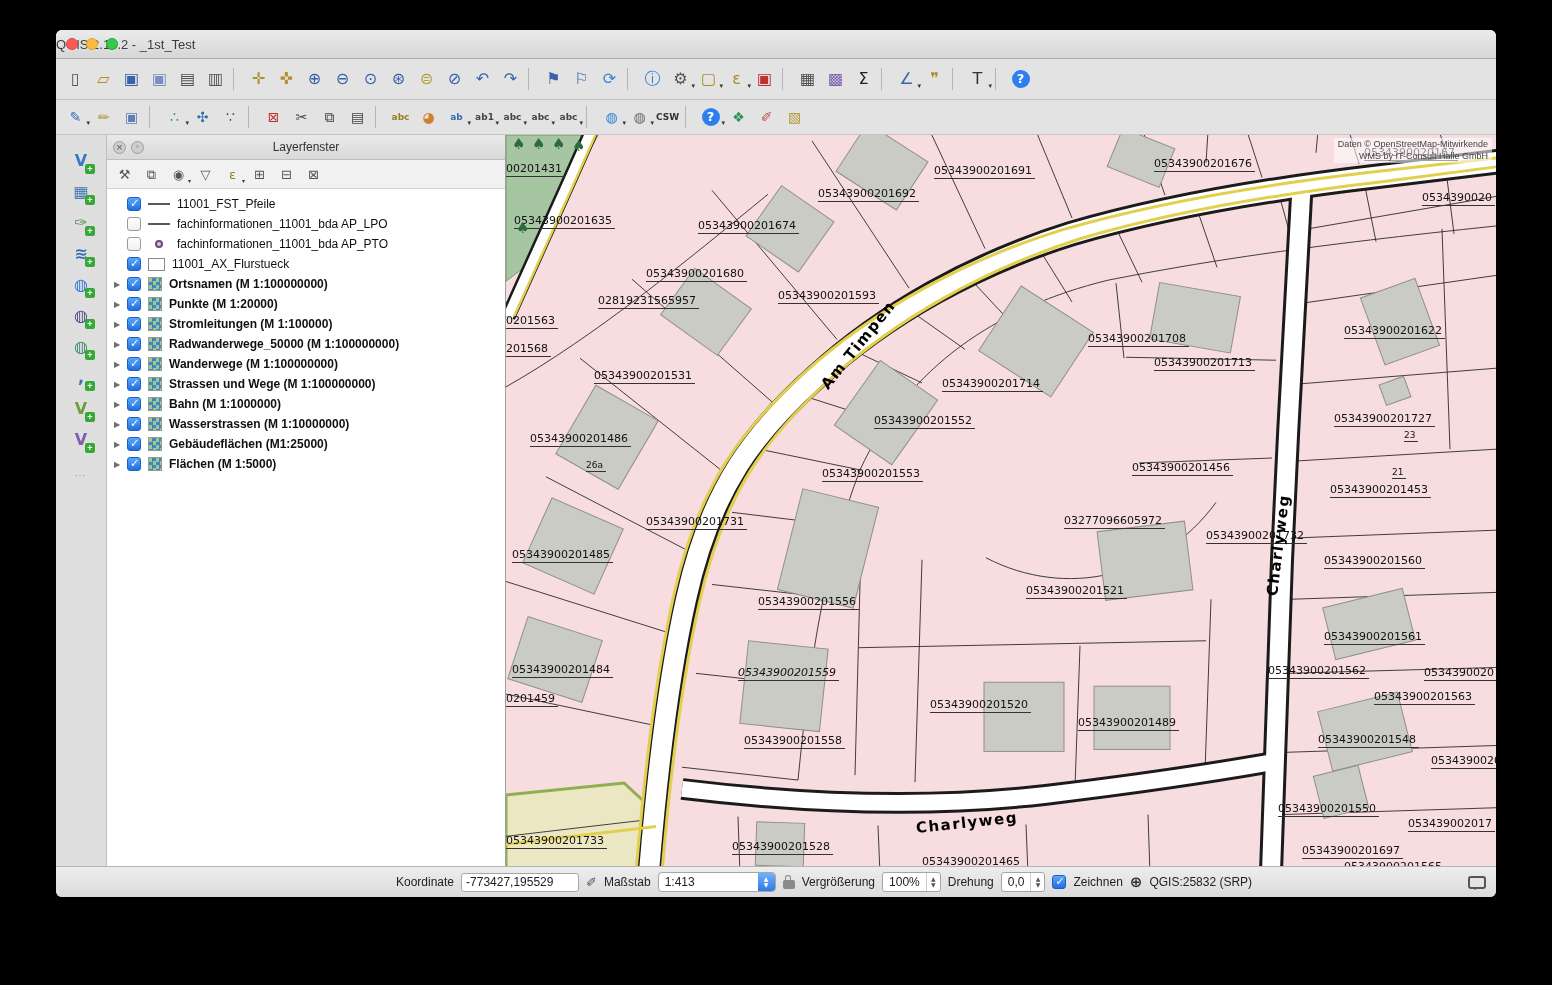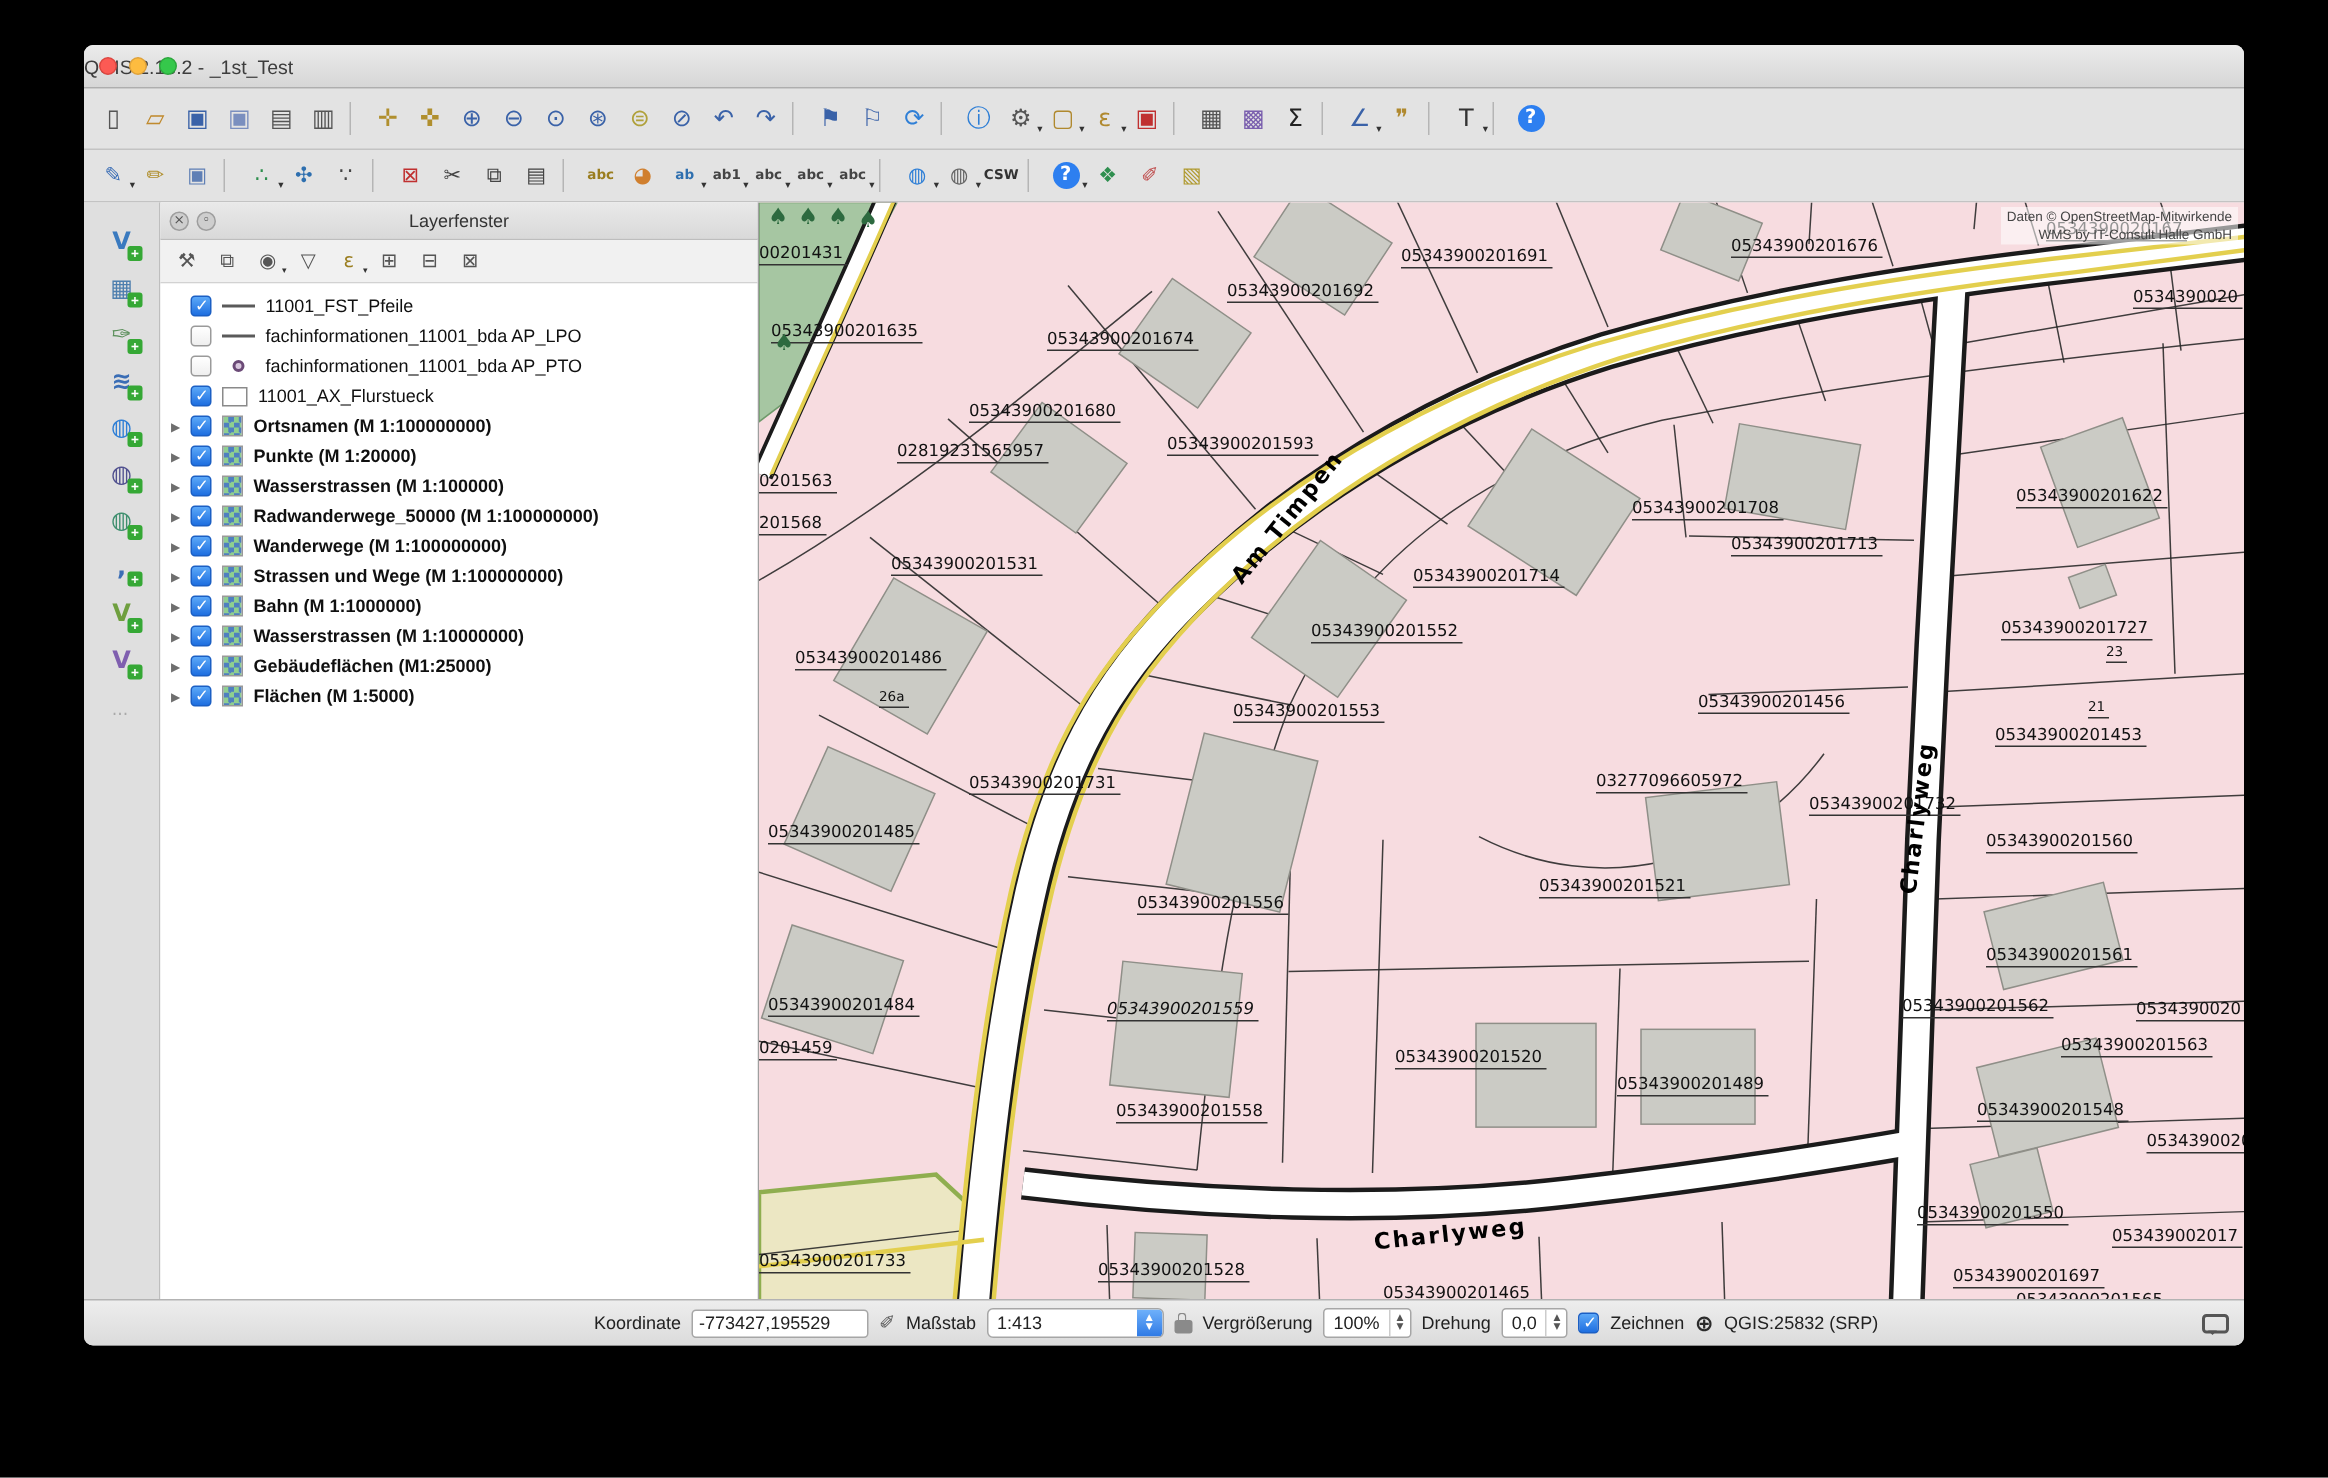--- a/index.html
+++ b/index.html
@@ -474,21 +474,21 @@
           <div class="layer-row">
           <span class="expander">▶</span>
           <span class="cb checked"></span>
           <span class="sym sym-raster"></span>
           <span class="layer-label bold">Punkte (M 1:20000)</span>
         </div>
           <div class="layer-row">
           <span class="expander">▶</span>
           <span class="cb checked"></span>
           <span class="sym sym-raster"></span>
-          <span class="layer-label bold">Wasserstrassen (M 1:100000)</span>
+          <span class="layer-label bold">Stromleitungen (M 1:100000)</span>
         </div>
           <div class="layer-row">
           <span class="expander">▶</span>
           <span class="cb checked"></span>
           <span class="sym sym-raster"></span>
           <span class="layer-label bold">Radwanderwege_50000 (M 1:100000000)</span>
         </div>
           <div class="layer-row">
           <span class="expander">▶</span>
           <span class="cb checked"></span>

